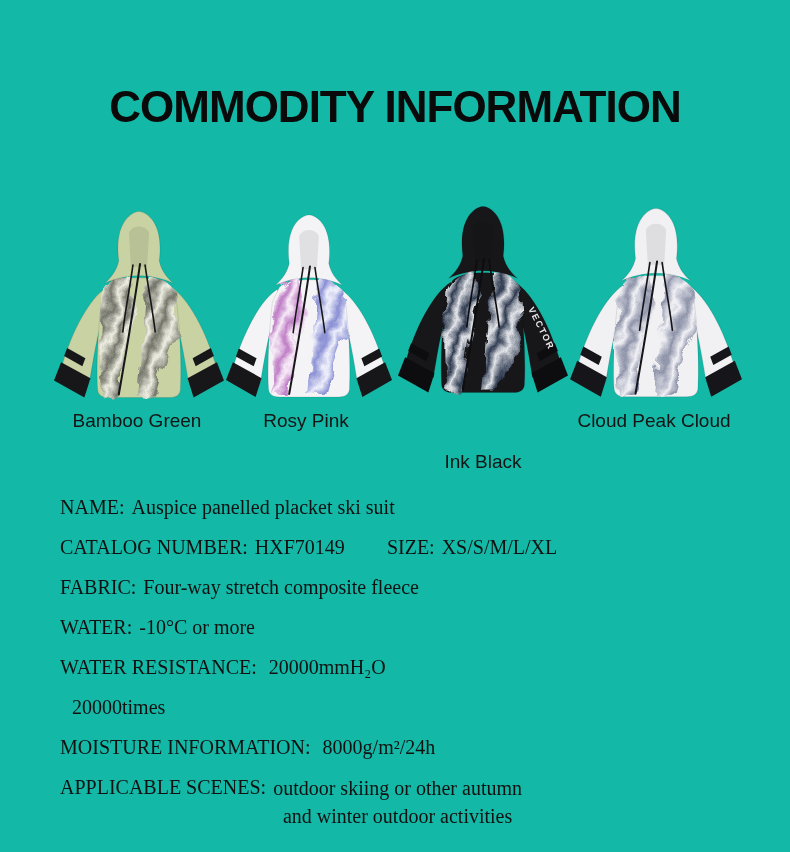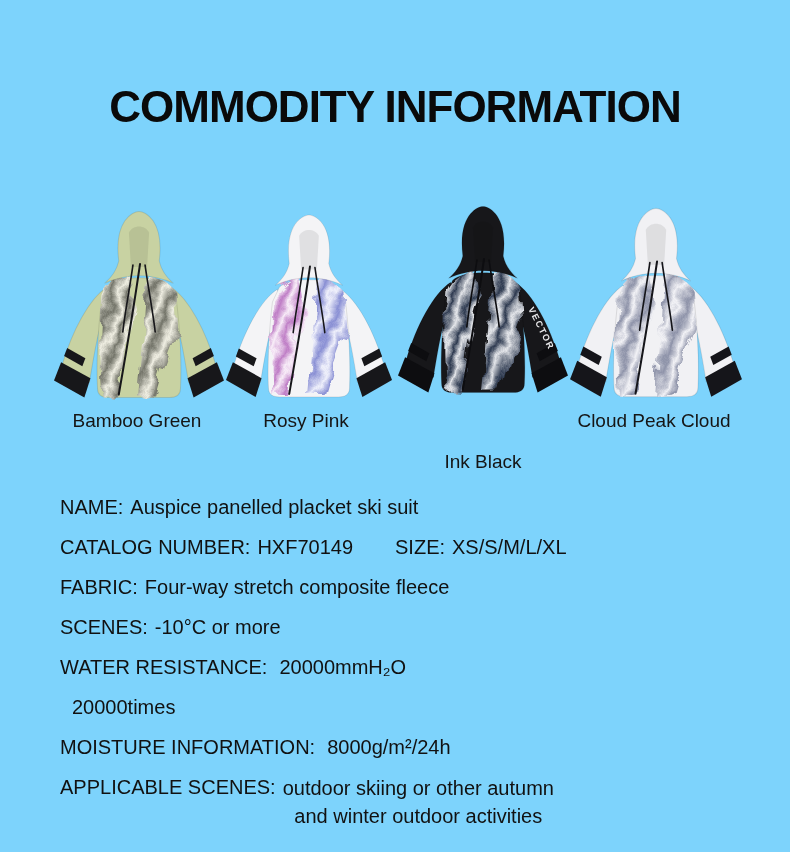--- a/index.html
+++ b/index.html
@@ -1,17 +1,17 @@
 <!DOCTYPE html>
 <html><head>
 <meta charset="utf-8">
 <style>
   html,body{margin:0;padding:0;background:#fff;}
   .page{
-    position:relative;width:790px;height:852px;background:#7dd3fc;
+    position:relative;width:790px;height:852px;background:#14b8a6;
     font-family:"Liberation Sans","DejaVu Sans",sans-serif;color:#111111;
     overflow:hidden;margin:0 auto;
   }
   .page-title{
     position:absolute;top:82px;left:0;width:790px;text-align:center;
     font-size:44px;font-weight:800;letter-spacing:-1px;color:#0a0a0a;margin:0;
   }
   .jacket{position:absolute;margin:0;padding:0;}
   .jacket svg{display:block;width:100%;height:100%;}
   .outline{stroke:rgba(0,0,0,0.10);stroke-width:1;}
@@ -21,21 +21,21 @@
   .jacket-0{left:52px;top:200px;width:174px;height:207px;}
   .jacket-1{left:224px;top:203px;width:170px;height:204px;}
   .jacket-2{left:396px;top:194px;width:174px;height:209px;}
   .jacket-3{left:568px;top:198px;width:176px;height:207px;}
   .color-label{
     position:absolute;top:410px;transform:translateX(-50%);
     font-size:19px;color:#151515;white-space:nowrap;
   }
   .label-0{left:137px;} .label-1{left:306px;} .label-2{left:483px;margin-top:41px;} .label-3{left:654px;}
   .specs{position:absolute;left:60px;top:494px;width:700px;}
-  .spec-row{display:flex;align-items:flex-start;line-height:27px;font-size:20px;margin-bottom:13px;white-space:nowrap;}
+  .spec-row{display:flex;align-items:flex-start;line-height:27px;font-size:20px;margin-bottom:13px;white-space:nowrap;font-family:Liberation Serif, serif;}
   .spec-item{display:inline-flex;align-items:flex-start;}
   .spec-item + .spec-item{margin-left:42px;}
   .spec-value{margin-left:7px;}
   .spec-row.gap-wide .spec-value{margin-left:12px;}
   .spec-value.multiline{white-space:pre-line;text-align:center;display:inline-block;line-height:28px;}
 </style>
 </head>
 <body>
 
 <div class="page">
@@ -221,21 +221,21 @@
 
     <div class="spec-row">
       <span class="spec-item">
         <span class="spec-label">FABRIC:</span>
         <span class="spec-value">Four-way stretch composite fleece</span>
       </span>
     </div>
 
     <div class="spec-row">
       <span class="spec-item">
-        <span class="spec-label">SCENES:</span>
+        <span class="spec-label">WATER:</span>
         <span class="spec-value">-10°C or more</span>
       </span>
     </div>
 
     <div class="spec-row gap-wide">
       <span class="spec-item">
         <span class="spec-label">WATER RESISTANCE:</span>
         <span class="spec-value">20000mmH₂O</span>
       </span>
     </div>

